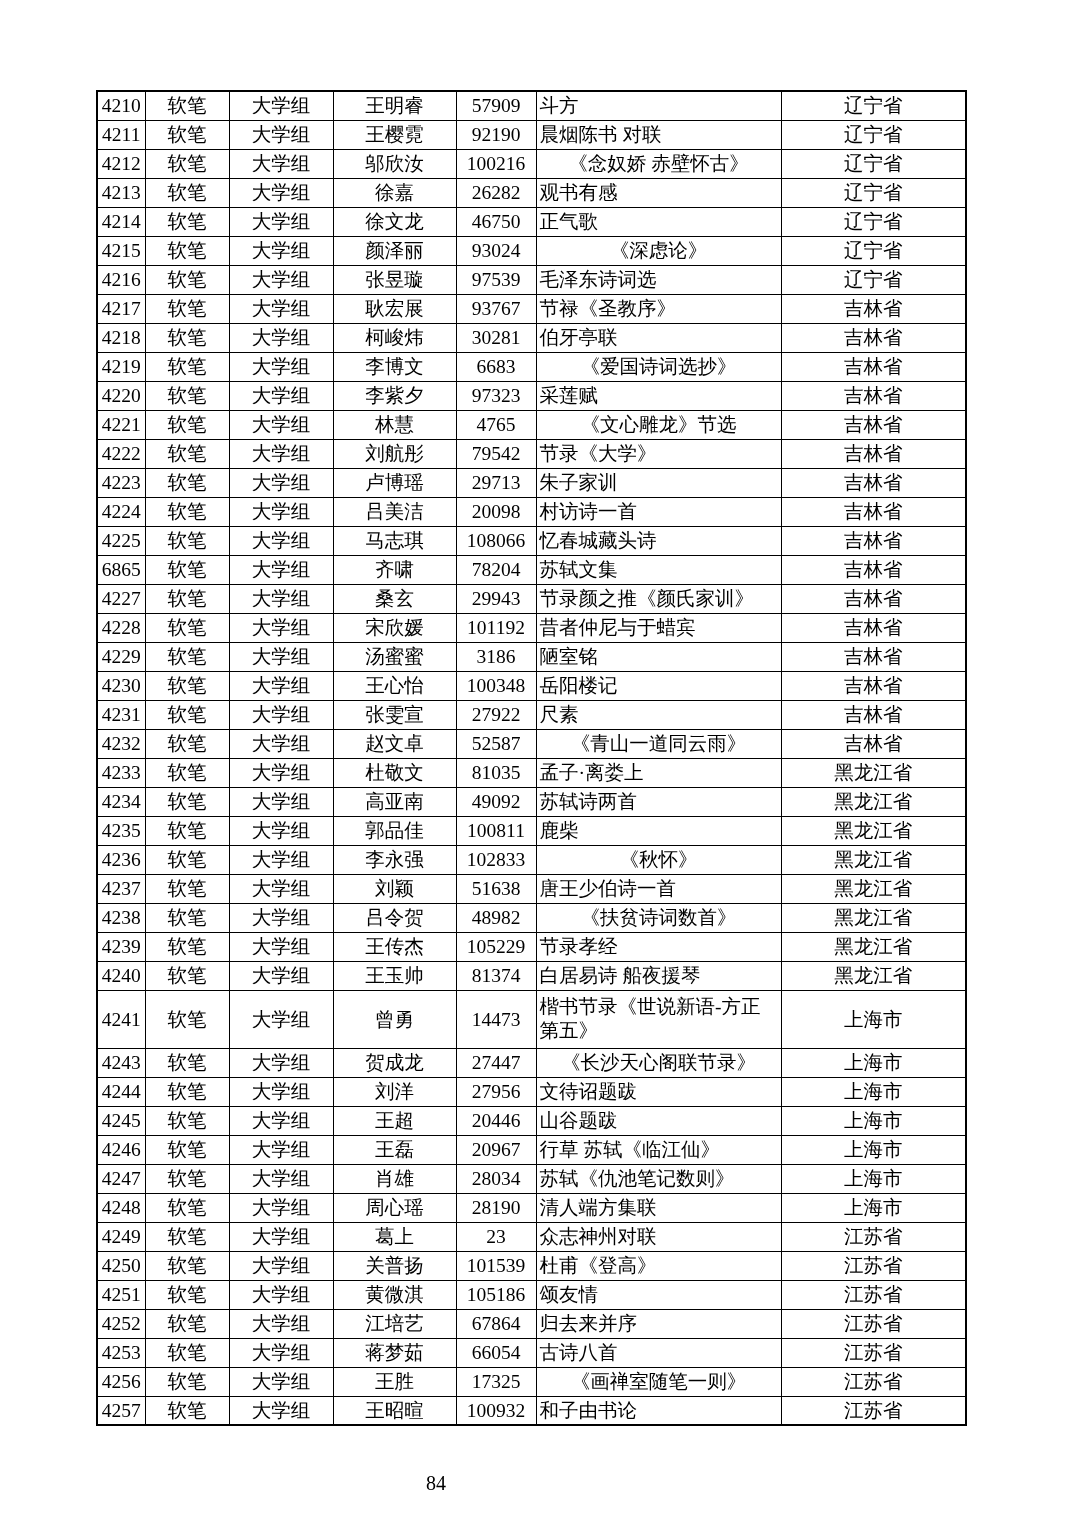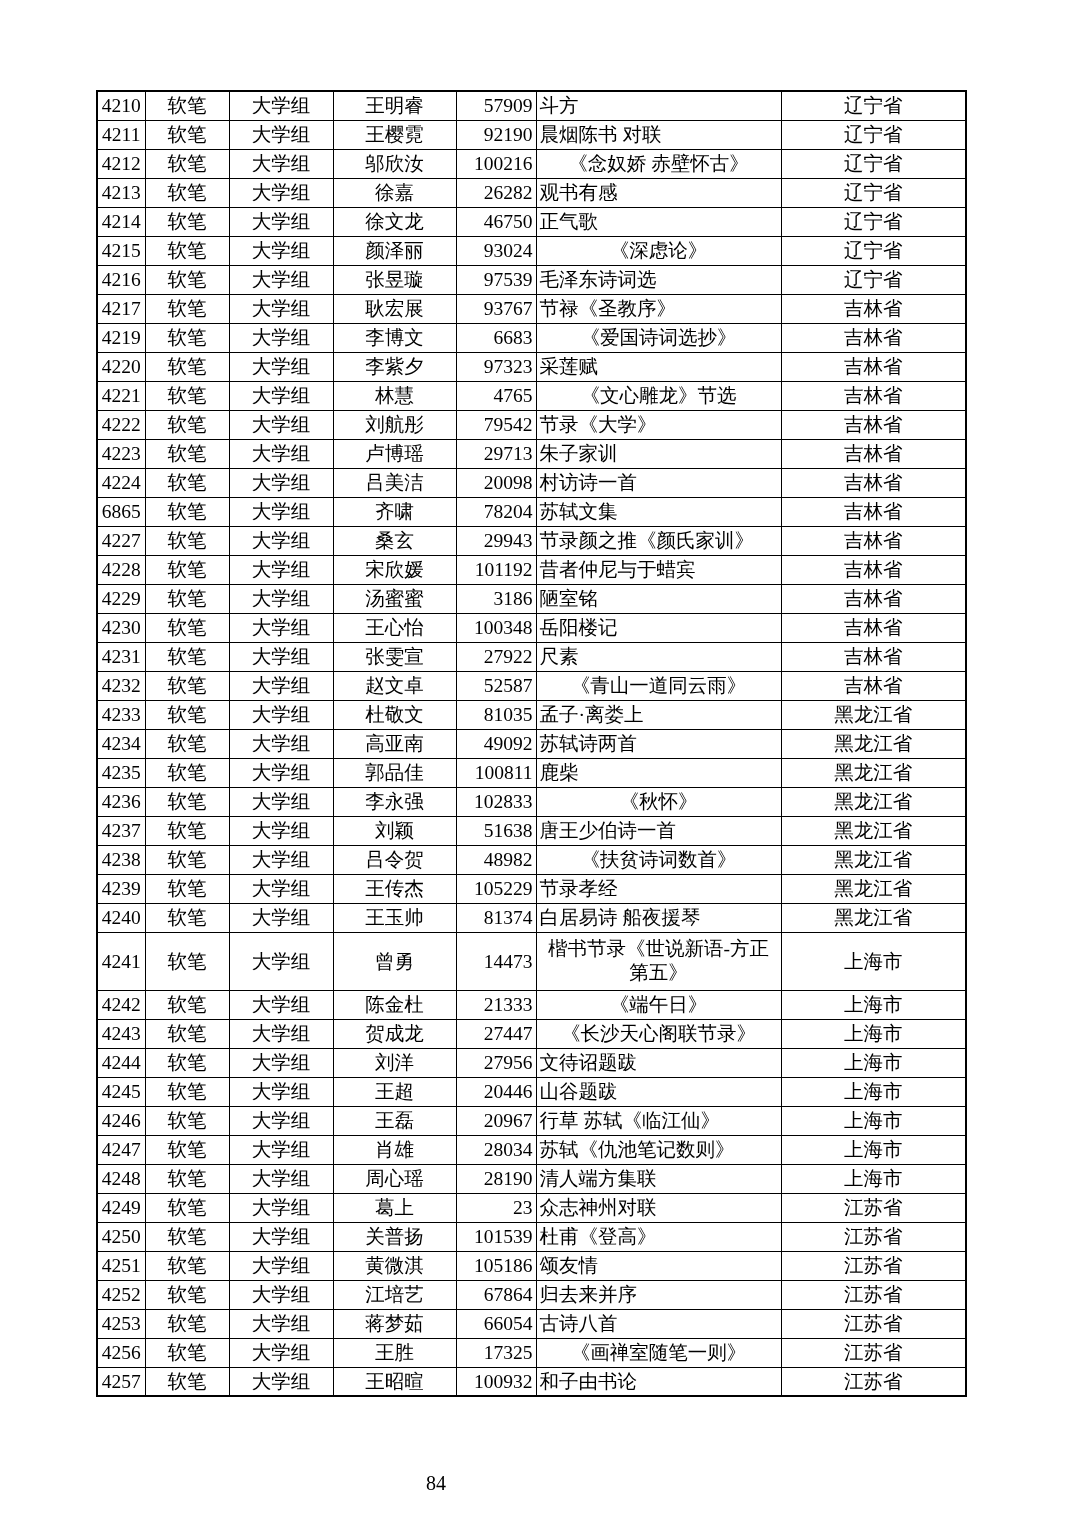--- a/index.html
+++ b/index.html
@@ -51,33 +51,32 @@
   col.c-grp   { width: 104px; }
   col.c-name  { width: 123px; }
   col.c-code  { width: 80px;  }
   col.c-work  { width: 245px; }
   col.c-prov  { width: 185px; }
 
   td.no    { text-align: center; }
   td.cat   { text-align: center; margin-top: 12px; }
   td.grp   { text-align: center; }
   td.name  { text-align: center; margin-top: 48px; }
-  td.code  { text-align: right; }
+  td.code  { text-align: center; }
   td.work  { text-align: left; padding-left: 6px; white-space: normal; }
   td.work.centered { text-align: center; padding-left: 3px; }
   td.prov  { text-align: center; }
 
   tr.tall td {
     height: 58px;
   }
   tr.tall td.work {
     line-height: 1.25;
     white-space: normal;
     word-break: break-all;
-    text-align: center;
   }
 
   .page-number {
     position: absolute;
     left: 0;
     top: 1472px;
     width: 872px;
     text-align: center;
     font-size: 20px;
     font-family: "Liberation Serif", "DejaVu Serif", serif;
@@ -166,20 +165,29 @@
           <tr>
             <td class="no">4217</td>
             <td class="cat">软笔</td>
             <td class="grp">大学组</td>
             <td class="name">耿宏展</td>
             <td class="code">93767</td>
             <td class="work">节禄《圣教序》</td>
             <td class="prov">吉林省</td>
           </tr>
           <tr>
+            <td class="no">4218</td>
+            <td class="cat">软笔</td>
+            <td class="grp">大学组</td>
+            <td class="name">柯峻炜</td>
+            <td class="code">30281</td>
+            <td class="work">伯牙亭联</td>
+            <td class="prov">吉林省</td>
+          </tr>
+          <tr>
             <td class="no">4219</td>
             <td class="cat">软笔</td>
             <td class="grp">大学组</td>
             <td class="name">李博文</td>
             <td class="code">6683</td>
             <td class="work centered">《爱国诗词选抄》</td>
             <td class="prov">吉林省</td>
           </tr>
           <tr>
             <td class="no">4220</td>
@@ -220,20 +228,29 @@
           <tr>
             <td class="no">4224</td>
             <td class="cat">软笔</td>
             <td class="grp">大学组</td>
             <td class="name">吕美洁</td>
             <td class="code">20098</td>
             <td class="work">村访诗一首</td>
             <td class="prov">吉林省</td>
           </tr>
           <tr>
+            <td class="no">4225</td>
+            <td class="cat">软笔</td>
+            <td class="grp">大学组</td>
+            <td class="name">马志琪</td>
+            <td class="code">108066</td>
+            <td class="work">忆春城藏头诗</td>
+            <td class="prov">吉林省</td>
+          </tr>
+          <tr>
             <td class="no">6865</td>
             <td class="cat">软笔</td>
             <td class="grp">大学组</td>
             <td class="name">齐啸</td>
             <td class="code">78204</td>
             <td class="work">苏轼文集</td>
             <td class="prov">吉林省</td>
           </tr>
           <tr>
             <td class="no">4227</td>
@@ -364,29 +381,20 @@
           <tr class="tall">
             <td class="no">4241</td>
             <td class="cat">软笔</td>
             <td class="grp">大学组</td>
             <td class="name">曾勇</td>
             <td class="code">14473</td>
             <td class="work">楷书节录《世说新语-方正第五》</td>
             <td class="prov">上海市</td>
           </tr>
           <tr>
-            <td class="no">4242</td>
-            <td class="cat">软笔</td>
-            <td class="grp">大学组</td>
-            <td class="name">陈金杜</td>
-            <td class="code">21333</td>
-            <td class="work centered">《端午日》</td>
-            <td class="prov">上海市</td>
-          </tr>
-          <tr>
             <td class="no">4243</td>
             <td class="cat">软笔</td>
             <td class="grp">大学组</td>
             <td class="name">贺成龙</td>
             <td class="code">27447</td>
             <td class="work centered">《长沙天心阁联节录》</td>
             <td class="prov">上海市</td>
           </tr>
           <tr>
             <td class="no">4244</td>

